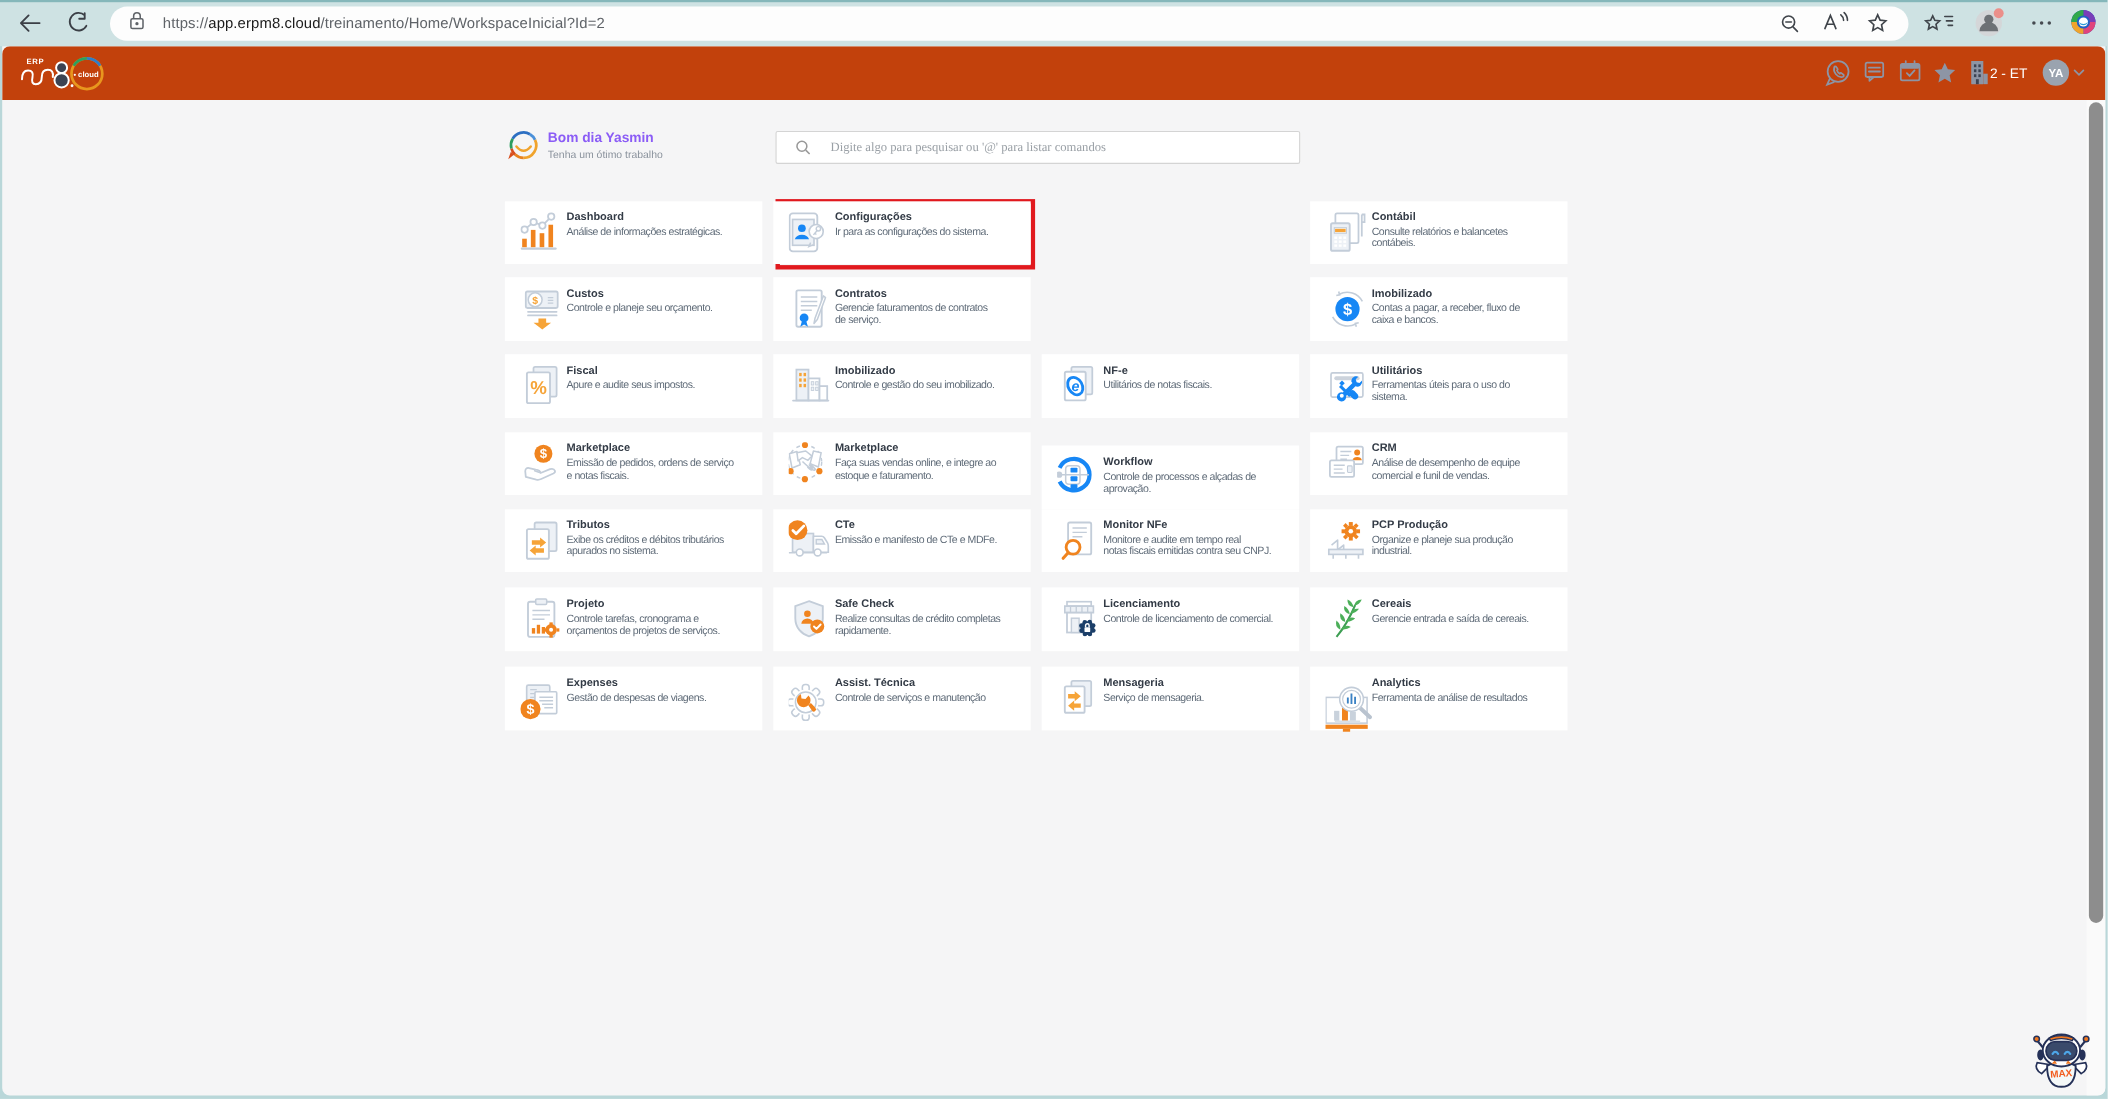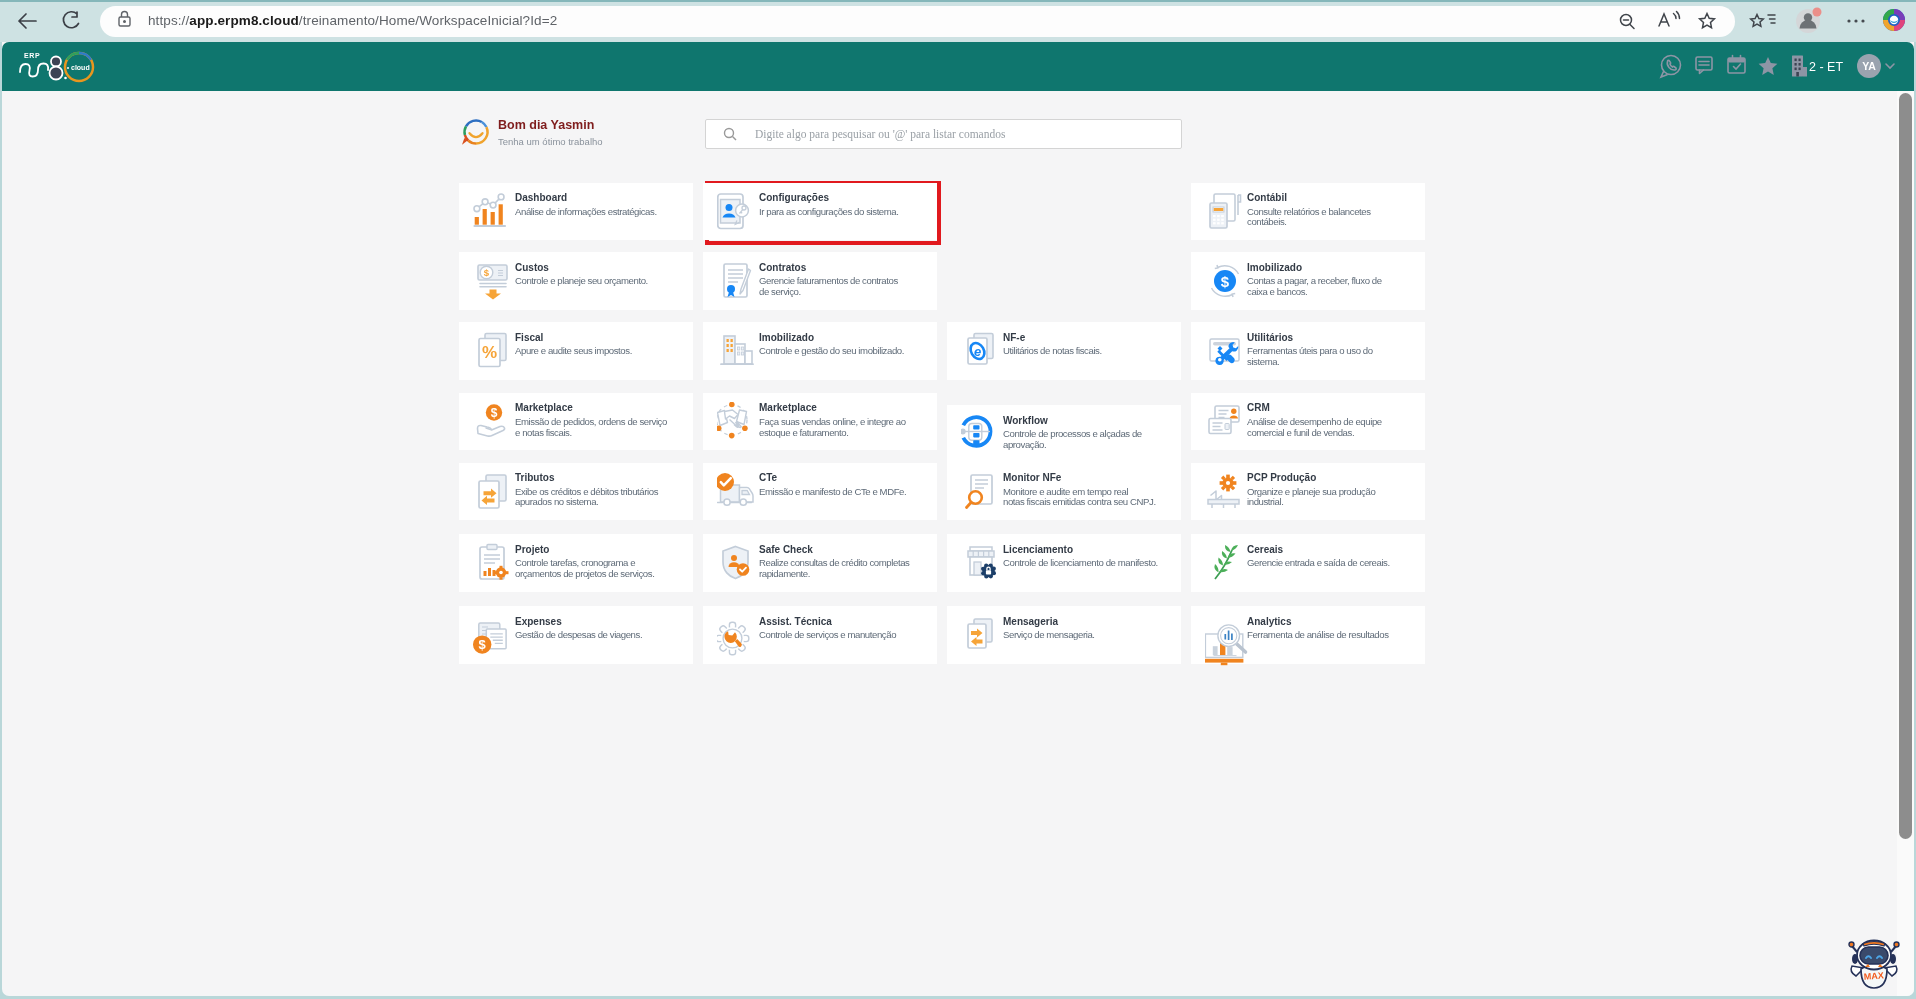--- a/index.html
+++ b/index.html
@@ -1,23 +1,23 @@
 <!DOCTYPE html>
 <html><head><meta charset="utf-8">
 <style>
 *{margin:0;padding:0;box-sizing:border-box;}
 html,body{width:1916px;height:999px;overflow:hidden;}
 body{font-family:"Liberation Sans",sans-serif;background:#b9d7d9;position:relative;}
 .chrome{position:absolute;left:0;top:0;width:1916px;height:42px;background:#cee2e3;}
 .chrome:before{content:"";position:absolute;left:0;top:0;width:1916px;height:2px;background:#85b7ba;}
 .pill{position:absolute;left:100px;top:6px;width:1635px;height:31px;background:#fdfdfd;border-radius:16px;}
 .urltxt{position:absolute;left:148px;top:13px;font-size:13.5px;color:#5f6368;letter-spacing:0.1px;}
-.urltxt b{color:#1b1b1b;font-weight:700;}
+.urltxt b{color:#1b1b1b;font-weight:400;}
 .viewport{position:absolute;left:2px;top:42px;width:1912px;height:954px;background:#f5f5f6;border-radius:0 0 7px 7px;overflow:hidden;}
-.navbar{position:absolute;left:0;top:0;width:1912px;height:49px;background:#0f766e;border-radius:7px 7px 0 0;}
+.navbar{position:absolute;left:0;top:0;width:1912px;height:49px;background:#c2410c;border-radius:7px 7px 0 0;}
 .card{position:absolute;width:234px;height:57.5px;background:#fff;}
 .card .ttl{position:absolute;left:56px;top:8.5px;font-size:10px;font-weight:bold;color:#333b46;line-height:14px;white-space:nowrap;}
 .card .dsc{position:absolute;left:56px;top:24px;font-size:9.6px;color:#5f6b78;line-height:10.8px;letter-spacing:-0.42px;white-space:nowrap;}
 .card svg.ic{position:absolute;left:14px;top:9px;}
 .srch{position:absolute;left:703px;top:77px;width:477px;height:30px;background:#fff;border:1px solid #d4d4d4;border-radius:2px;}
 .scroll-track{position:absolute;right:0;top:49px;width:17px;height:905px;background:#fafafa;}
 .scroll-thumb{position:absolute;right:2px;top:51px;width:13px;height:746px;background:#8d8d8d;border-radius:6.5px;}
 .redbox{position:absolute;left:703px;top:139px;width:236px;height:64px;border:4px solid #e1191e;}
 </style></head>
 <body>
@@ -118,21 +118,21 @@
 <svg width="34" height="34" style="position:absolute;left:457px;top:73px">
  <path d="M7.0 11.3 A11.5 11.5 0 0 1 22.8 7.0" stroke="#2d6fc2" stroke-width="2.5" fill="none"></path>
  <path d="M22.8 7.0 A11.5 11.5 0 0 1 27.4 12.1" stroke="#4a90d9" stroke-width="2.5" fill="none"></path>
  <path d="M27.4 12.1 A11.5 11.5 0 0 1 17 28.5" stroke="#f0a32c" stroke-width="2.5" fill="none"></path>
  <path d="M17 28.5 A11.5 11.5 0 0 1 9.2 25.5" stroke="#e8821e" stroke-width="2.5" fill="none"></path>
  <path d="M9.2 25.5 A11.5 11.5 0 0 1 5.9 20.0" stroke="#d94f1e" stroke-width="2.5" fill="none"></path>
  <path d="M5.9 20.0 A11.5 11.5 0 0 1 7.0 11.3" stroke="#2c9d5f" stroke-width="2.5" fill="none"></path>
  <path d="M8.5 25.5 L3.0 29.8 L5.4 23.0 z" fill="#d94f1e"></path>
  <path d="M10.5 18.2 q6.5 7.8 13 0" stroke="#f0a32c" stroke-width="2.3" fill="none" stroke-linecap="round"></path>
 </svg>
-<div style="position:absolute;left:496px;top:76px;font-size:12.5px;font-weight:bold;color:#7f1d1d;">Bom dia Yasmin</div>
+<div style="position:absolute;left:496px;top:76px;font-size:12.5px;font-weight:bold;color:#8b5cf6;">Bom dia Yasmin</div>
 <div style="position:absolute;left:496px;top:93.5px;font-size:9.5px;color:#8a929c;">Tenha um ótimo trabalho</div>
 <div class="srch"></div>
 <svg width="14" height="14" style="position:absolute;left:721px;top:85px">
  <circle cx="6" cy="6" r="4.5" stroke="#999" stroke-width="1.4" fill="none"></circle>
       <path d="M9.5 9.5 L13 13" stroke="#999" stroke-width="1.4"></path>
 </svg>
 <div style="position:absolute;left:753px;top:86px;font-size:11.5px;color:#9aa0a6;font-family:Liberation Serif, serif;">Digite algo para pesquisar ou '@' para listar comandos</div>
 <div class="redbox"></div>
 <div class="card" style="left:457px;top:140.5px">
       <svg class="ic" width="46" height="52" viewBox="0 0 46 52">
@@ -433,21 +433,21 @@
 <circle cx="22.2" cy="30.3" r="2.1" fill="#1c3f69"></circle>
 <circle cx="22.1" cy="25.8" r="2.1" fill="#1c3f69"></circle>
 <circle cx="25.2" cy="22.7" r="2.1" fill="#1c3f69"></circle>
 <circle cx="29.7" cy="22.6" r="2.1" fill="#1c3f69"></circle>
 <circle cx="32.8" cy="25.7" r="2.1" fill="#1c3f69"></circle>
 <circle cx="27.5" cy="28" r="6.2" fill="#1c3f69"></circle>
 <rect x="24.9" y="27.2" width="5.2" height="4.4" rx="0.8" fill="#fff"></rect>
 <path d="M25.9 27.2 v-1.5 a1.6 1.6 0 0 1 3.2 0 V27.2" stroke="#fff" stroke-width="1.3" fill="none"></path>
       </svg>
       <div class="ttl">Licenciamento</div>
-      <div class="dsc">Controle de licenciamento de manifesto.</div>
+      <div class="dsc">Controle de licenciamento de comercial.</div>
     </div>
 <div class="card" style="left:1189px;top:492.4px">
       <svg class="ic" width="46" height="52" viewBox="0 0 46 52">
 <path d="M10 36 Q20 24 27 7" stroke="#3d9e53" stroke-width="1.8" fill="none"></path>
 <g fill="#4caf59">
 <path d="M26 8 q5 -1.5 7 -6 q-6 0 -7 6z"></path>
 <path d="M25.5 9 q-1 -5 -5.5 -7 q-0.5 6 5.5 7z"></path>
 <path d="M22.5 15 q5 -0.5 8 -4.5 q-6 -1 -8 4.5z"></path>
 <path d="M22 15.5 q-0.5 -5 -5 -7.5 q-1 6 5 7.5z"></path>
 <path d="M18.5 22 q5 0.5 8.5 -3 q-5.5 -2 -8.5 3z"></path>

